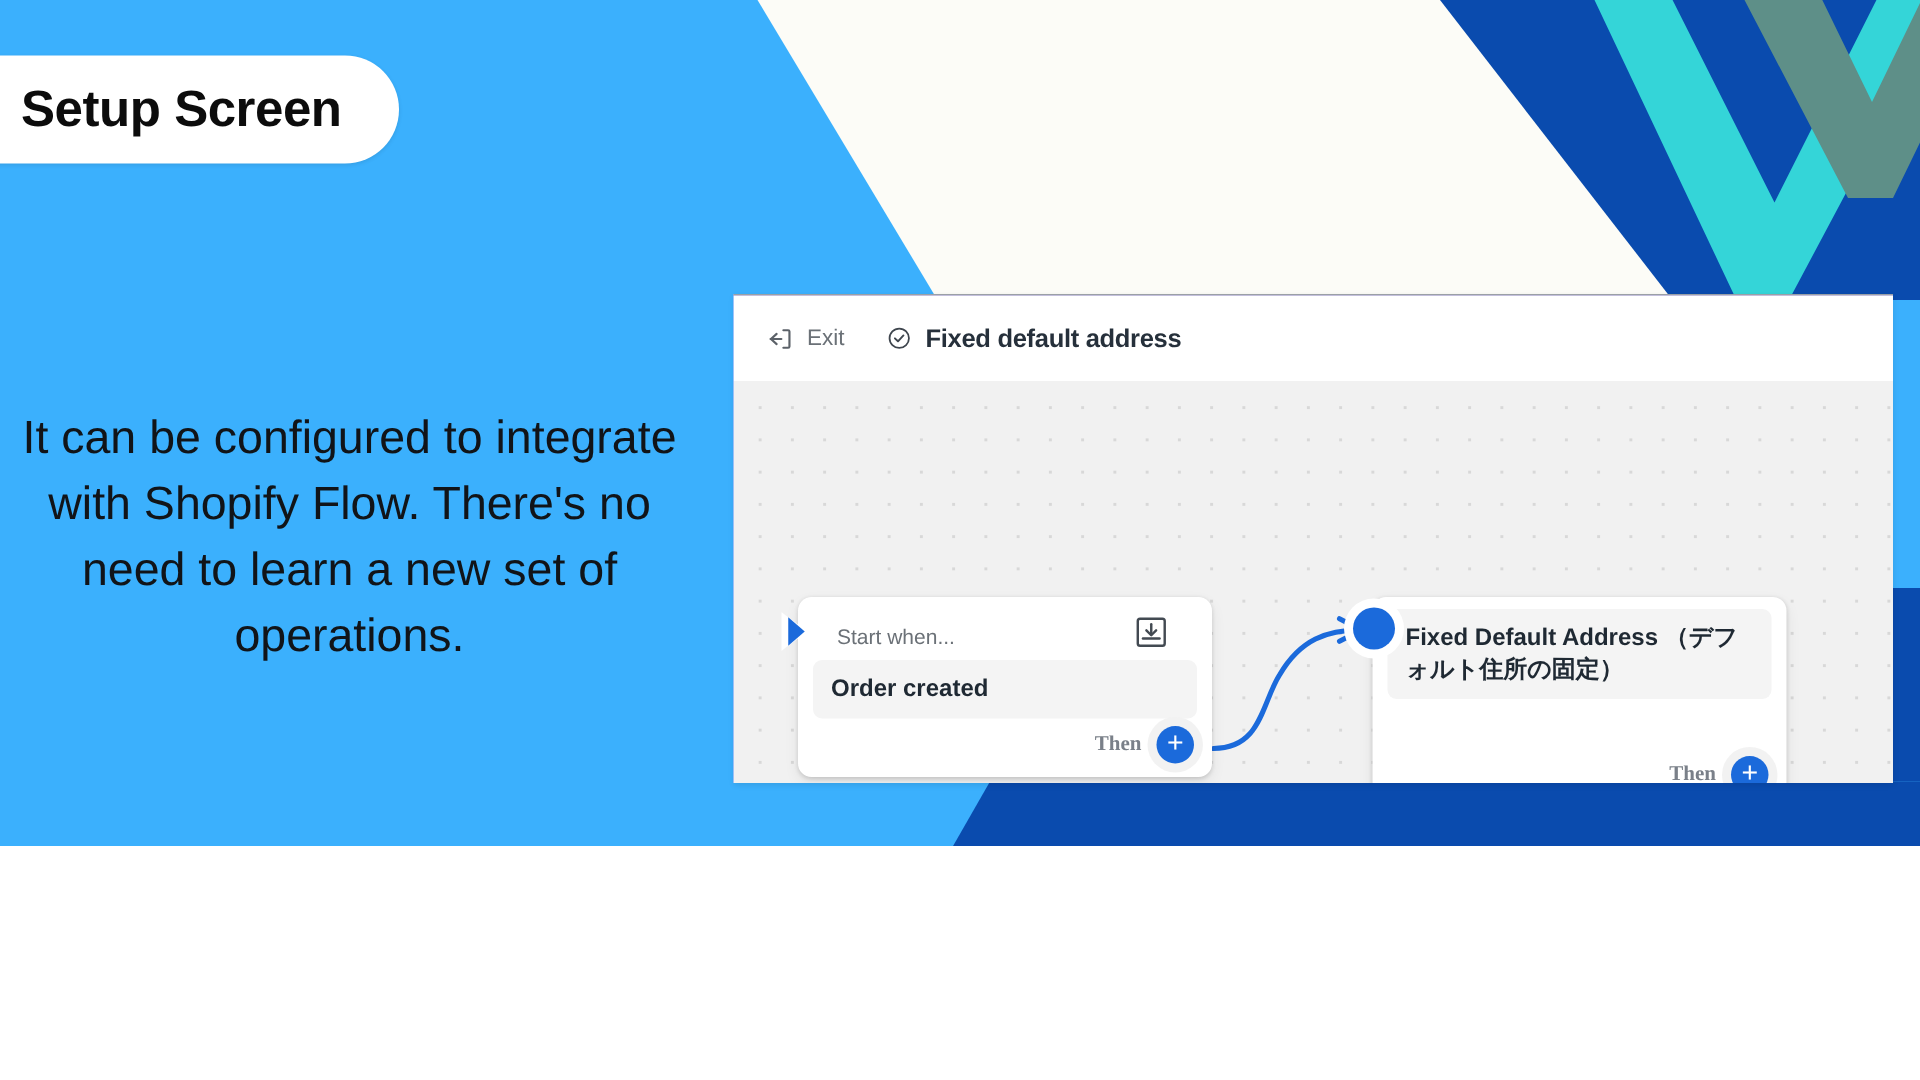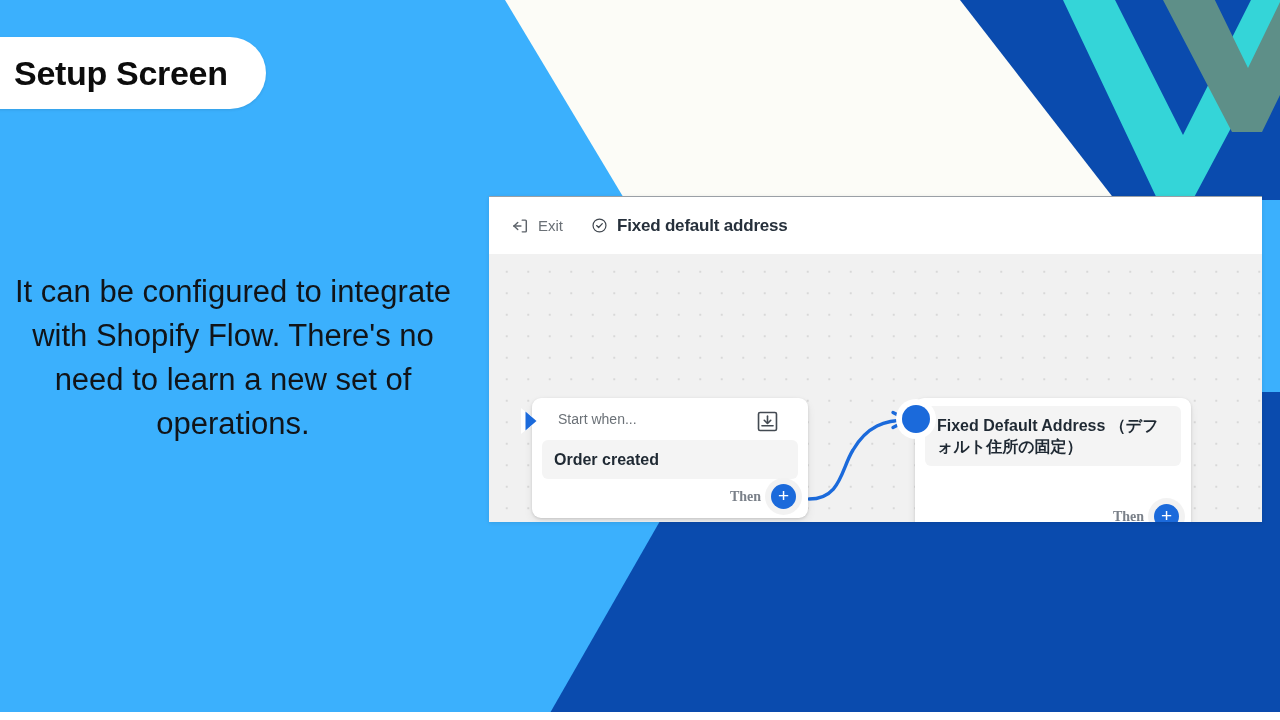--- a/index.html
+++ b/index.html
@@ -3,21 +3,21 @@
 <meta charset="utf-8">
 <style>
   html, body {
     margin: 0; padding: 0;
     width: 1280px; height: 720px;
     overflow: hidden;
     font-family: "Liberation Sans", sans-serif;
   }
   #stage {
     position: relative;
-    width: 1280px; height: 712px;
+    width: 1280px; height: 564px;
     background: #3BB0FD;
     overflow: hidden;
   }
   .bg-layer { position: absolute; inset: 0; }
   .bg-layer svg { display: block; width: 1280px; height: 720px; }
 
   
   .title-pill {
     position: absolute;
     left: -14px; top: 37px;
@@ -113,21 +113,21 @@
     position: absolute;
     background: #FFFFFF;
     border-radius: 9px;
     box-shadow: 0 1px 3px rgba(0,0,0,0.14), 0 4px 10px rgba(0,0,0,0.07);
     box-sizing: border-box;
   }
   .card-trigger { left: 43px; top: 144px; width: 276px; height: 120px; }
   .card-action  { left: 426px; top: 144px; width: 276px; height: 140px; }
 
   .card-head {
-    display: flex; align-items: flex-start; justify-content: space-between;
+    display: flex; align-items: flex-end; justify-content: space-between;
     padding: 13px 30px 0 26px;
     height: 34px;
     box-sizing: border-box;
   }
   .card-head .kicker {
     font-size: 14px; color: #6b7177;
   }
   .card-body-chip {
     margin: 8px 10px 0 10px;
     background: #F4F4F4;

